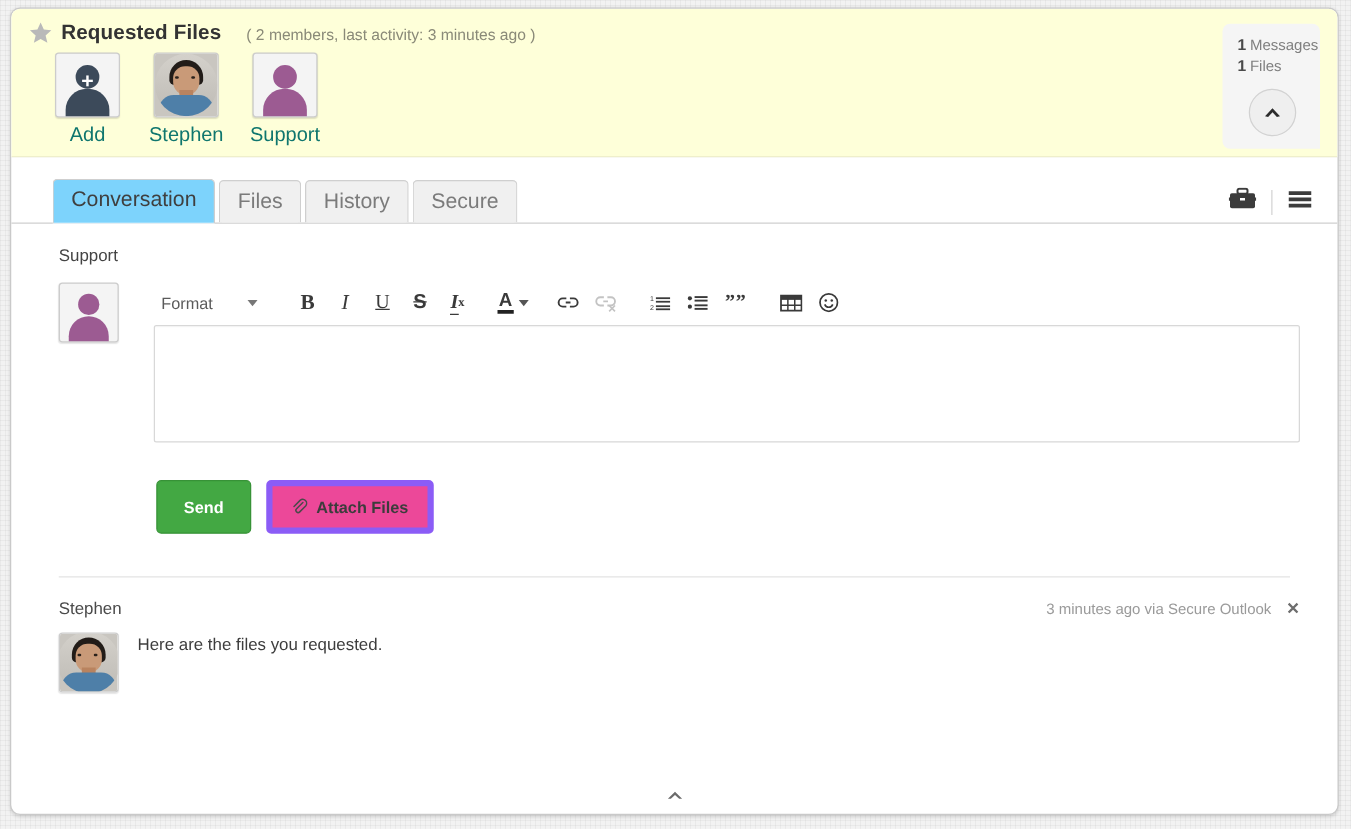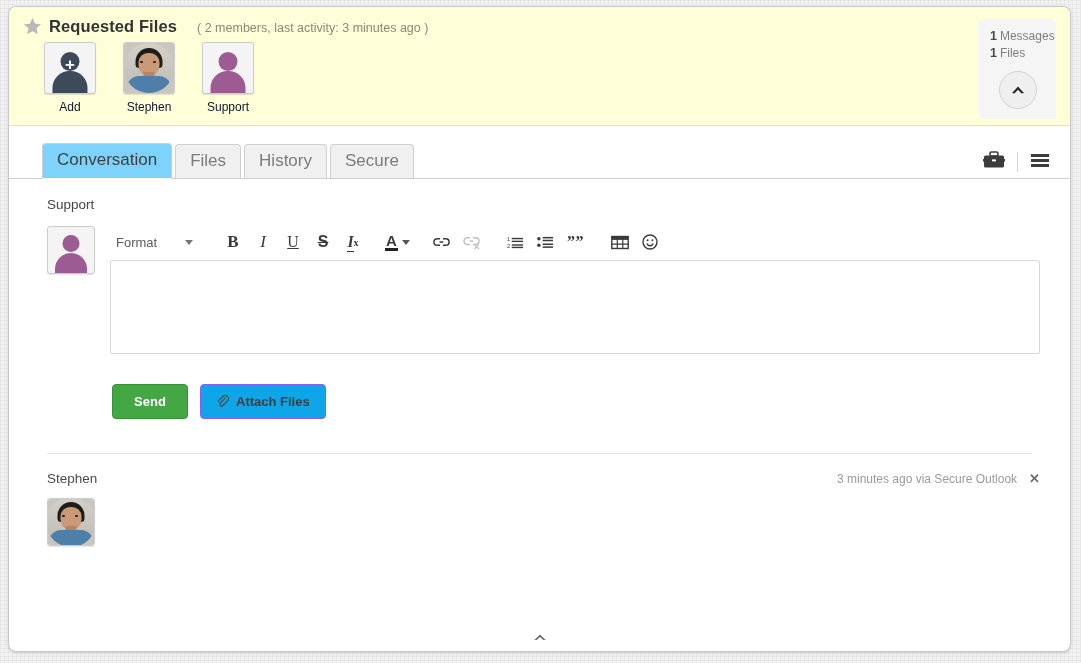--- a/index.html
+++ b/index.html
@@ -73,22 +73,22 @@
     margin: 0 auto;
     background: #f4f4f4;
     border: 1px solid #cccccc;
     border-radius: 3px;
     box-shadow: 0 1px 1px rgba(0,0,0,0.12);
     position: relative;
     overflow: hidden;
     box-sizing: border-box;
   }
   .member-name {
-    font-size: 12px;
-    color: #0f172a;
+    font-size: 16px;
+    color: #0f766e;
     margin-top: 6px;
     white-space: nowrap;
   }
 
   
   .sil { position:absolute; left:0; top:0; width:100%; height:100%; }
   .sil .head {
     position: absolute;
     width: 19px; height: 19px;
     border-radius: 50%;
@@ -212,21 +212,21 @@
     background: #f4f4f4;
     border-radius: 3px;
     position: relative;
     overflow: hidden;
     flex: 0 0 auto;
     box-sizing: border-box;
     box-shadow: 0 1px 1px rgba(0,0,0,0.1);
   }
   .composer-avatar .sil .head { width:17px; height:17px; top:8px; }
   .composer-avatar .sil .body { width:32px; height:24px; }
-  .editor-wrap { flex: 1; margin-left: 15px; }
+  .editor-wrap { flex: 1; margin-left: 28px; }
 
   .rte-toolbar {
     display: flex;
     align-items: center;
     height: 32px;
     padding: 0 2px 0 4px;
     gap: 0;
     user-select: none;
   }
   .rte-format {
@@ -286,22 +286,22 @@
   }
   .btn-send {
     background: #43a843;
     border: 1px solid #379237;
     color: #ffffff;
     min-width: 76px;
     justify-content: center;
     padding: 10px 18px;
   }
   .btn-attach {
-    background: #0ea5e9;
-    border: 1px solid #8b5cf6;
+    background: #ec4899;
+    border: 5px solid #8b5cf6;
     color: #3c3c3c;
   }
 
   .divider { height: 1px; background: #e3e3e3; margin: 34px 38px 0 38px; }
 
   
   .message { padding: 17px 30px 0 38px; }
   .msg-head { display: flex; justify-content: space-between; align-items: center; }
   .msg-author { font-size: 13.5px; color: #4a4a4a; }
   .msg-meta-wrap { display: flex; align-items: flex-end; gap: 12px; margin-left: 48px; }
@@ -573,20 +573,21 @@
             <div class="hair"></div>
             <div class="face"></div>
             <div class="eye l"></div>
             <div class="eye r"></div>
             <div class="neck"></div>
             <div class="shirt"></div>
           </div>
         </div>
       </div>
       <div class="msg-content">
+        <div class="msg-text">Here are the files you requested.</div>
       </div>
     </div>
   </div>
 
   <div class="bottom-chevron">
     <svg viewBox="0 0 16 9" width="14" height="8">
       <path d="M8 1.5 L14.5 8 L11.8 8 L8 4.4 L4.2 8 L1.5 8 Z" fill="#6b6b6b"></path>
     </svg>
   </div>
 

